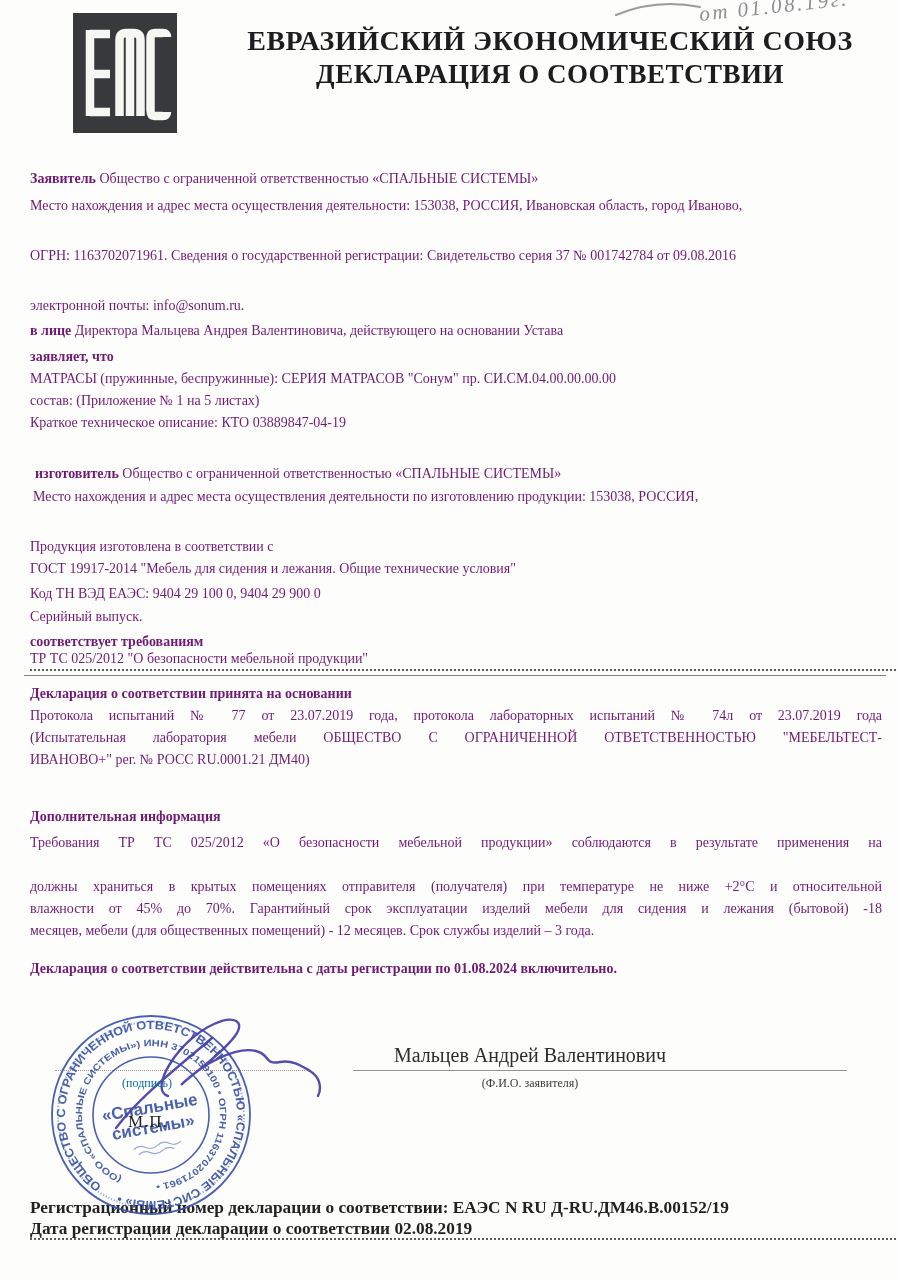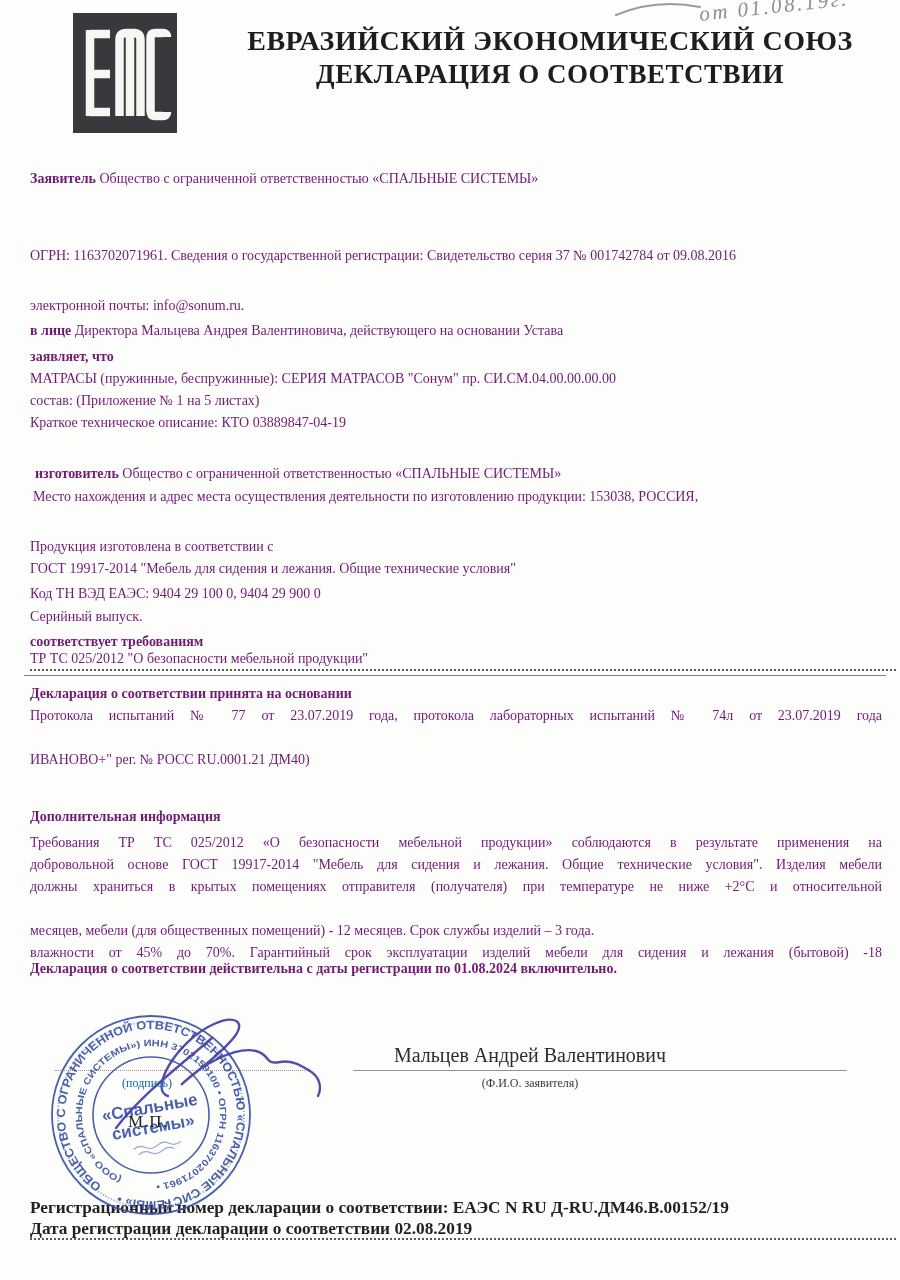--- a/index.html
+++ b/index.html
@@ -46,20 +46,21 @@
     <div class="title-1">ЕВРАЗИЙСКИЙ ЭКОНОМИЧЕСКИЙ СОЮЗ</div>
     <div class="title-2">ДЕКЛАРАЦИЯ О СООТВЕТСТВИИ</div>
   </div>
 
   <svg class="flick-svg" viewBox="0 0 95 18">
     <path d="M4,15 C30,4 58,1 88,7" stroke="#9a9aa0" stroke-width="2" fill="none" stroke-linecap="round"></path>
   </svg>
   <div class="handnote">от 01.08.19г.</div>
 
   <div class="ln" style="top:168px"><span class="lead">Заявитель</span><span> Общество с ограниченной ответственностью «СПАЛЬНЫЕ СИСТЕМЫ»</span></div>
+  <div class="ln" style="top:195px">Место нахождения и адрес места осуществления деятельности: 153038, РОССИЯ, Ивановская область, город Иваново,</div>
   <div class="ln" style="top:245px">ОГРН: 1163702071961. Сведения о государственной регистрации: Свидетельство серия 37 № 001742784 от 09.08.2016</div>
   <div class="ln" style="top:295px">электронной почты: info@sonum.ru.</div>
   <div class="ln bold" style="top:346px">заявляет, что</div>
 
   <div class="ln" style="top:320px"><span class="lead">в лице</span><span> Директора Мальцева Андрея Валентиновича, действующего на основании Устава</span></div>
   <div class="ln" style="top:368px">МАТРАСЫ (пружинные, беспружинные): СЕРИЯ МАТРАСОВ "Сонум" пр. СИ.СМ.04.00.00.00.00</div>
   <div class="ln" style="top:390px">состав: (Приложение № 1 на 5 листах)</div>
   <div class="ln" style="top:412px">Краткое техническое описание: КТО 03889847-04-19</div>
 
   <div class="ln" style="top:463px;left:35px"><span class="lead">изготовитель</span><span> Общество с ограниченной ответственностью «СПАЛЬНЫЕ СИСТЕМЫ»</span></div>
@@ -70,27 +71,27 @@
   <div class="ln" style="top:606px">Серийный выпуск.</div>
 
   <div class="ln bold" style="top:631px">соответствует требованиям</div>
   <div class="dotted-row" style="top:648px;height:21px">
     <span class="ln" style="position:static">ТР ТС 025/2012 "О безопасности мебельной  продукции"</span>
   </div>
   <div class="hrline" style="top:675px"></div>
 
   <div class="ln bold" style="top:683px">Декларация о соответствии принята на основании</div>
   <div class="ln jl" style="top:705px">Протокола испытаний № 77 от 23.07.2019 года, протокола лабораторных испытаний № 74л от 23.07.2019 года</div>
+  <div class="ln jl" style="top:727px">(Испытательная лаборатория мебели ОБЩЕСТВО С ОГРАНИЧЕННОЙ ОТВЕТСТВЕННОСТЬЮ "МЕБЕЛЬТЕСТ-</div>
   <div class="ln" style="top:749px">ИВАНОВО+" рег. № РОСС RU.0001.21 ДМ40)</div>
 
   <div class="ln bold" style="top:806px">Дополнительная информация</div>
   <div class="ln jl" style="top:832px">Требования ТР ТС 025/2012 «О безопасности мебельной продукции» соблюдаются в результате применения на</div>
-  <div class="ln jl" style="top:854px">добровольной основе ГОСТ 19917-2014 "Мебель для сидения и лежания. Общие технические условия".  Изделия мебели</div>
   <div class="ln jl" style="top:876px">должны храниться в крытых помещениях отправителя (получателя) при температуре не ниже +2°С и относительной</div>
-  <div class="ln jl" style="top:942px">влажности от 45% до 70%. Гарантийный срок эксплуатации изделий мебели для сидения и лежания (бытовой) -18</div>
+  <div class="ln jl" style="top:898px">влажности от 45% до 70%. Гарантийный срок эксплуатации изделий мебели для сидения и лежания (бытовой) -18</div>
   <div class="ln" style="top:920px">месяцев, мебели (для общественных помещений) - 12 месяцев. Срок службы изделий – 3 года.</div>
 
   <div class="ln bold" style="top:958px">Декларация о соответствии действительна с даты регистрации по 01.08.2024 включительно.</div>
 
   <div class="sig-name">Мальцев Андрей Валентинович</div>
   <div class="sig-line-right"></div>
   <div class="sig-fio">(Ф.И.О. заявителя)</div>
   <div class="sig-line-left"></div>
   <div class="sig-pod">(подпись)</div>
   <div class="mp">М.П.</div>

